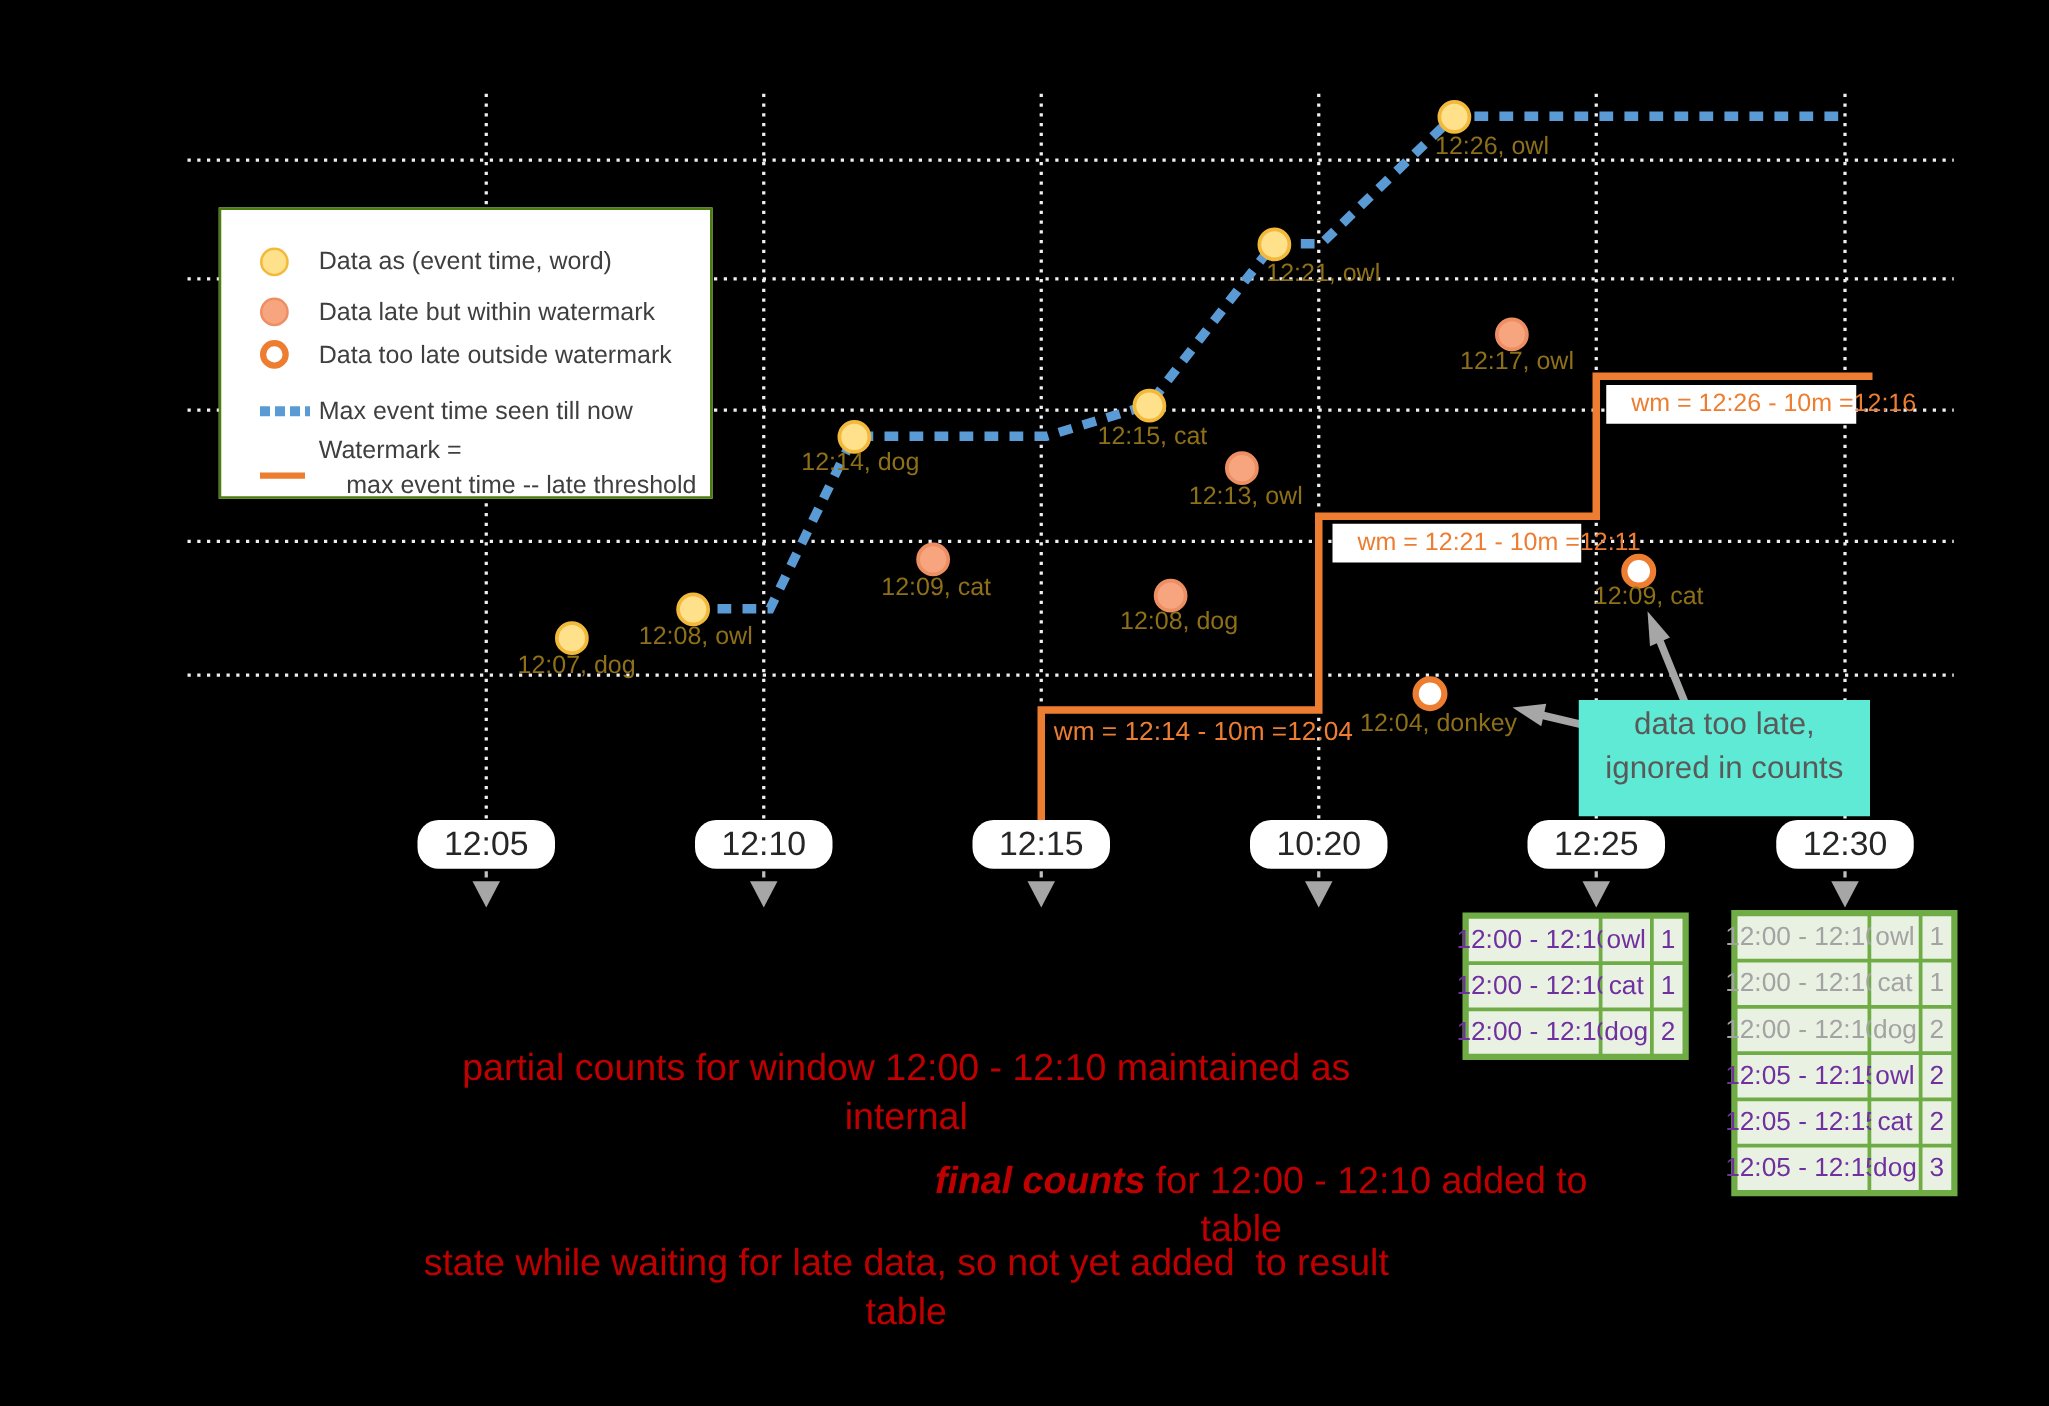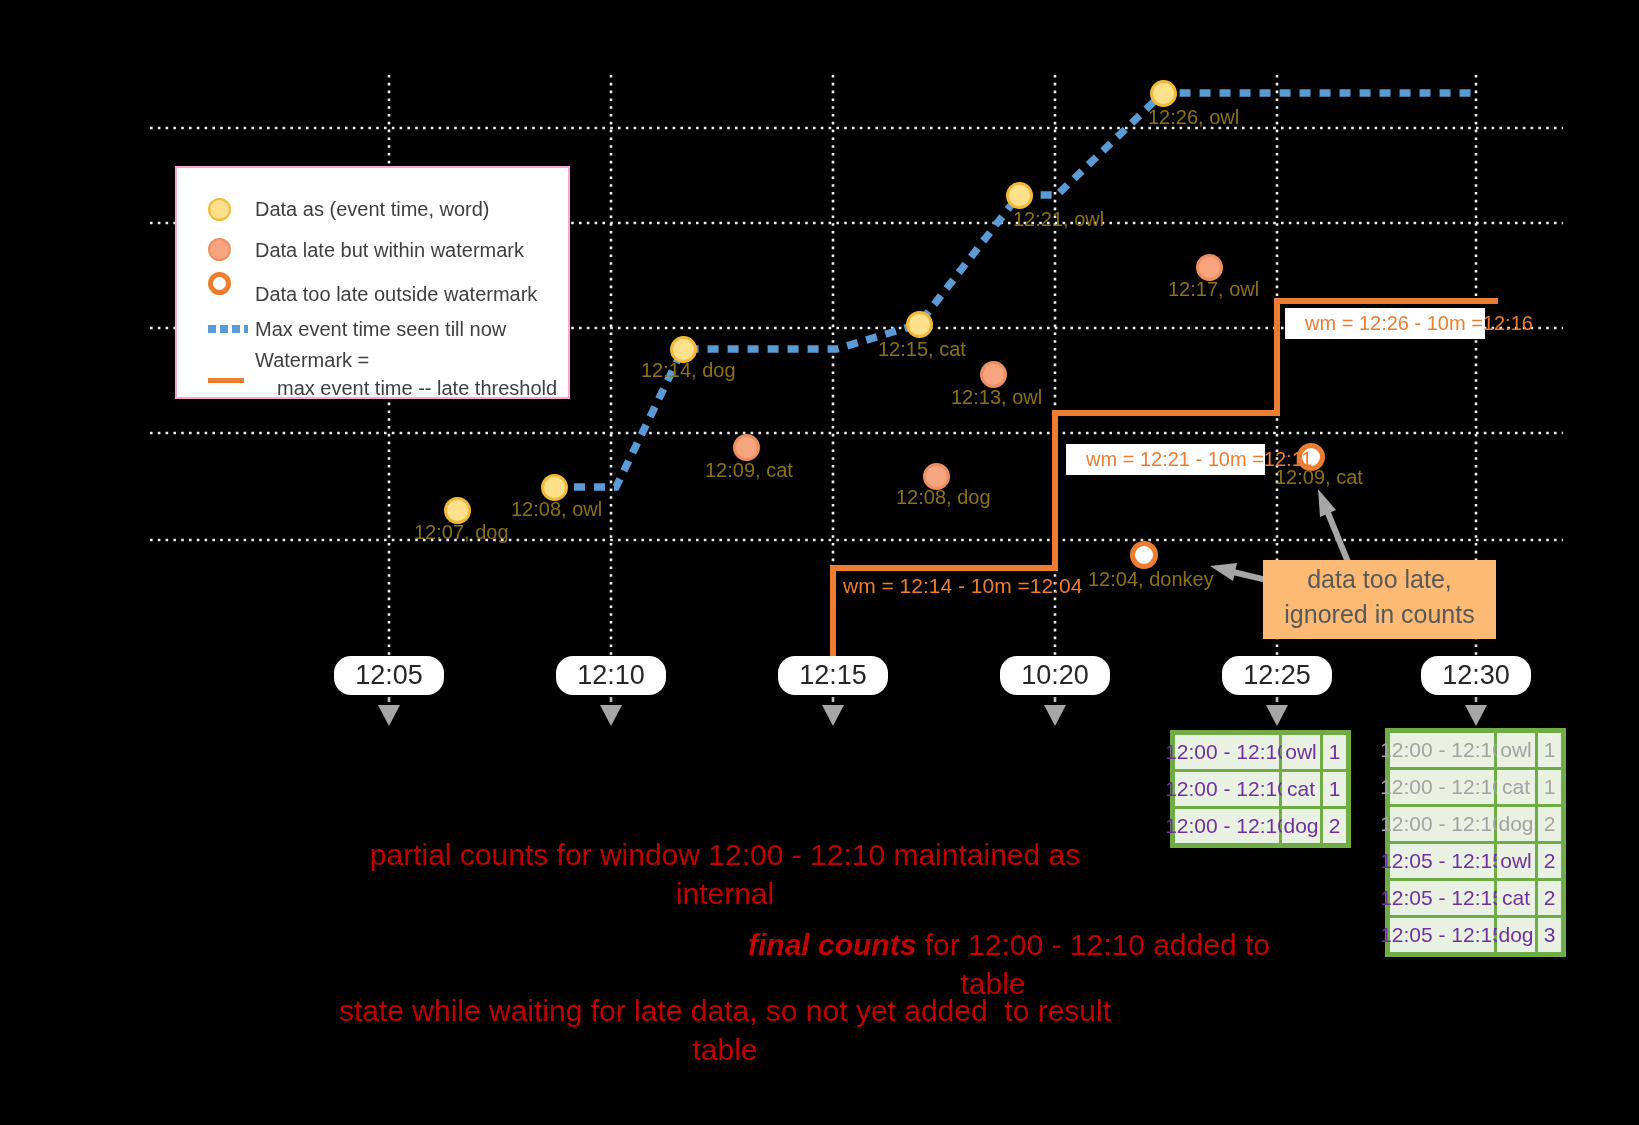--- a/index.html
+++ b/index.html
@@ -14,41 +14,41 @@
   .pt.toolate{width:28px;height:28px;background:#FFFFFF;border:5px solid #ED7D31;}
   .pt-label{position:absolute;font-size:20px;color:#8E7019;white-space:nowrap;}
 
   
   .wm-plain{position:absolute;font-size:21px;color:#ED7D31;white-space:nowrap;}
   .wm-box{position:absolute;background:#FFFFFF;color:#ED7D31;font-size:20px;
           white-space:nowrap;display:flex;align-items:center;padding-left:20px;box-sizing:border-box;}
 
   
   .legend{position:absolute;left:175px;top:166px;width:395px;height:233px;background:#FFFFFF;
-          border:2px solid #f9a8d4;box-sizing:border-box;}
+          border:2px solid #4d7c0f;box-sizing:border-box;}
   .lg-text{position:absolute;font-size:20px;color:#3F3F3F;white-space:nowrap;}
   .lg-marker{position:absolute;width:23px;height:23px;border-radius:50%;box-sizing:border-box;}
   .lg-c-ontime{background:#FFE18C;border:2px solid #F2B93B;}
   .lg-c-late{background:#F6A57E;border:2px solid #EE8E63;}
   .lg-c-toolate{background:#FFFFFF;border:5px solid #ED7D31;}
   .lg-dash{position:absolute;width:40px;height:8px;
            background:repeating-linear-gradient(90deg,#5B9BD5 0 8px,transparent 8px 12px);}
   .lg-solid{position:absolute;width:36px;height:5px;background:#ED7D31;}
 
   
   .tick-box{position:absolute;width:110px;height:39px;background:#FFFFFF;color:#262626;
             font-size:27px;display:flex;align-items:center;justify-content:center;border-radius:17px;}
 
   
   .red-note{position:absolute;color:#C00000;font-size:30px;text-align:center;line-height:39px;
             white-space:pre-wrap;}
   .red-note .hl{font-weight:bold;font-style:italic;margin-left:32px;}
 
   
-  .callout{position:absolute;left:1263px;top:560px;width:233px;height:79px;background:#fdba74;
+  .callout{position:absolute;left:1263px;top:560px;width:233px;height:93px;background:#5eead4;
            color:#595959;font-size:25px;text-align:center;line-height:35px;padding-top:2px;
            box-sizing:border-box;}
 
   
   .rtable{position:absolute;background:#6FAC46;padding:5px;display:grid;
           grid-template-columns:104px 38px 23px;grid-auto-rows:34px;gap:3px;}
   .rtable .cell{background:#E9F1E2;color:#7030A0;font-size:21px;display:flex;
                 align-items:center;justify-content:center;white-space:nowrap;}
   .rtable .cell.stale{color:#A3A3A3;}
 </style>
@@ -103,21 +103,21 @@
       <polygon points="1210,566 1237,563 1233,581" fill="#A6A6A6"></polygon>
     </g>
   </svg>
 
   <div class="legend">
     <div class="lg-marker lg-c-ontime" style="left:31px;top:30px"></div>
     <div class="lg-text" style="left:78px;top:30px">Data as (event time, word)</div>
     <div class="lg-marker lg-c-late" style="left:31px;top:70px"></div>
     <div class="lg-text" style="left:78px;top:71px">Data late but within watermark</div>
     <div class="lg-marker lg-c-toolate" style="left:31px;top:104px"></div>
-    <div class="lg-text" style="left:78px;top:115px">Data too late outside watermark</div>
+    <div class="lg-text" style="left:78px;top:105px">Data too late outside watermark</div>
     <div class="lg-dash" style="left:31px;top:157px"></div>
     <div class="lg-text" style="left:78px;top:150px">Max event time seen till now</div>
     <div class="lg-solid" style="left:31px;top:210px"></div>
     <div class="lg-text" style="left:78px;top:181px">Watermark =</div>
     <div class="lg-text" style="left:100px;top:209px">max event time -- late threshold</div>
   </div>
 
   <div class="pt ontime" style="left:444px;top:497px"></div>
   <div class="pt-label" style="left:414px;top:521px">12:07, dog</div>
 
@@ -148,21 +148,21 @@
   <div class="pt late" style="left:1196px;top:254px"></div>
   <div class="pt-label" style="left:1168px;top:278px">12:17, owl</div>
 
   <div class="pt toolate" style="left:1130px;top:541px"></div>
   <div class="pt-label" style="left:1088px;top:568px">12:04, donkey</div>
 
   <div class="pt toolate" style="left:1297px;top:443px"></div>
   <div class="pt-label" style="left:1275px;top:466px">12:09, cat</div>
 
   <div class="wm-plain" style="left:843px;top:574px">wm = 12:14 - 10m =12:04</div>
-  <div class="wm-box" style="left:1066px;top:444px;width:199px;height:31px">wm = 12:21 - 10m =12:11</div>
+  <div class="wm-box" style="left:1066px;top:419px;width:199px;height:31px">wm = 12:21 - 10m =12:11</div>
   <div class="wm-box" style="left:1285px;top:308px;width:200px;height:31px">wm = 12:26 - 10m =12:16</div>
 
   <div class="tick-box" style="left:334px;top:656px">12:05</div>
   <div class="tick-box" style="left:556px;top:656px">12:10</div>
   <div class="tick-box" style="left:778px;top:656px">12:15</div>
   <div class="tick-box" style="left:1000px;top:656px">10:20</div>
   <div class="tick-box" style="left:1222px;top:656px">12:25</div>
   <div class="tick-box" style="left:1421px;top:656px">12:30</div>
 
   <div class="red-note" style="left:330px;top:757px;width:790px">

